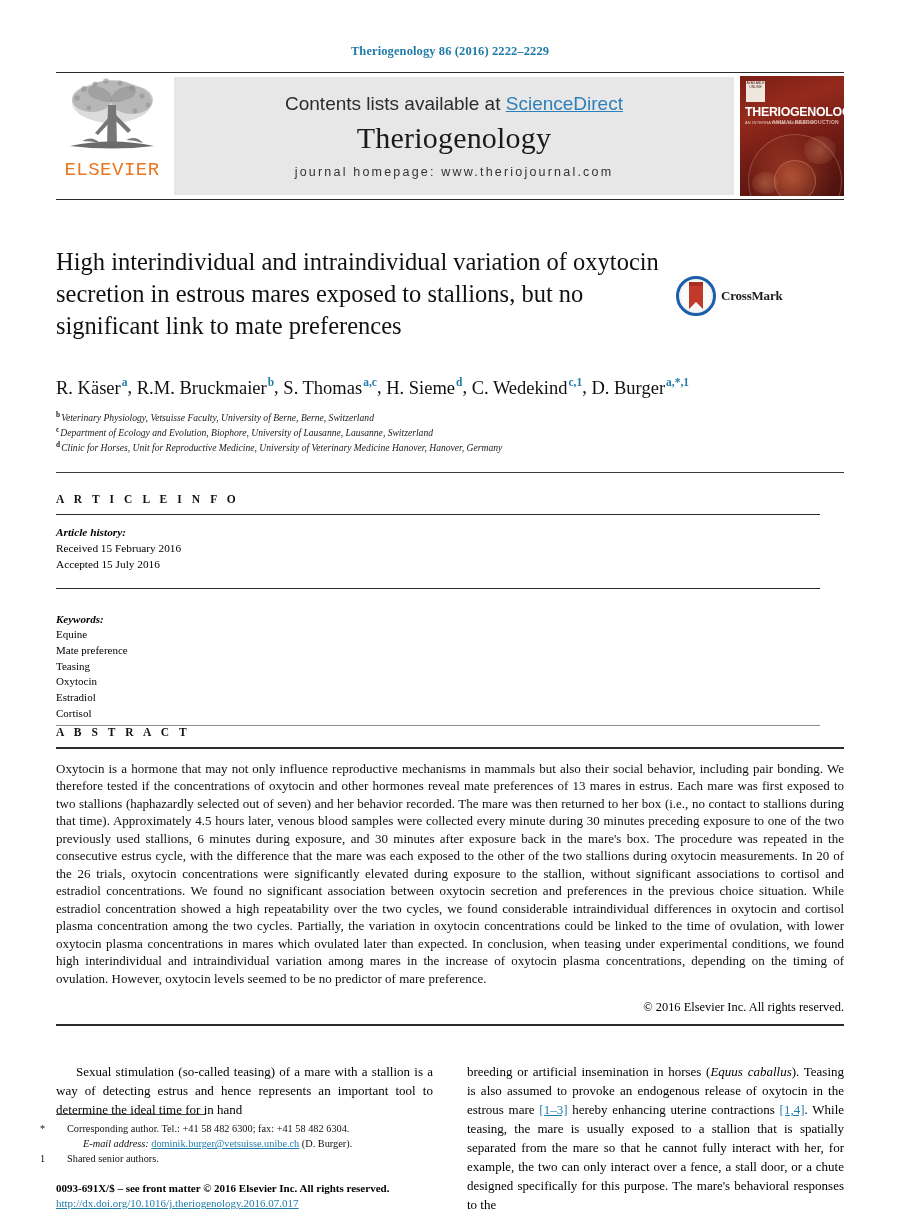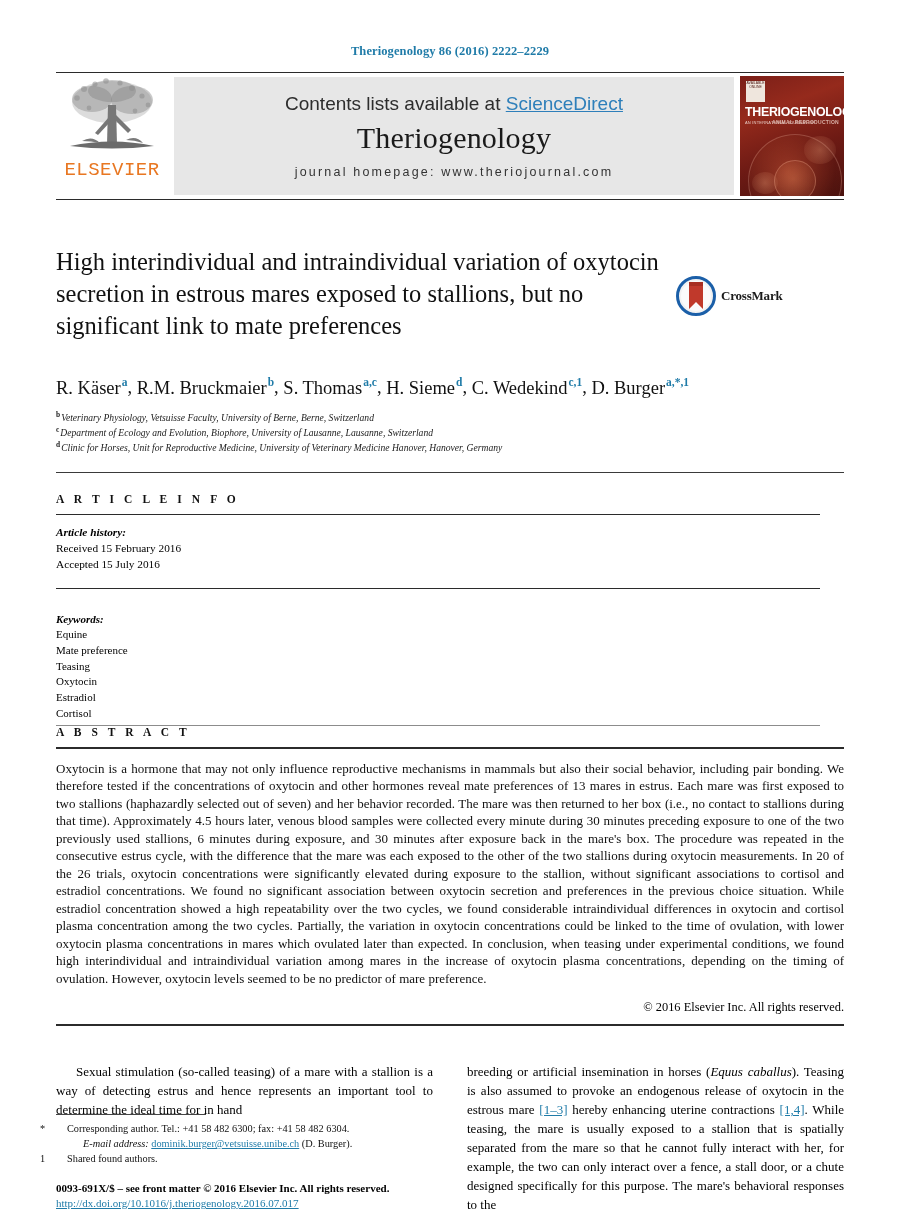--- a/index.html
+++ b/index.html
@@ -459,21 +459,21 @@
 
   <div class="footnotes">
     <div class="fn-rule"></div>
     <div class="fn-line">
       <span class="fn-mark">*</span><span>Corresponding author. Tel.: +41 58 482 6300; fax: +41 58 482 6304.</span>
     </div>
     <div class="fn-line" style="padding-left:27px;text-indent:0;">
       <span class="ital">E-mail address:</span> <a class="fn-mail" href="#">dominik.burger@vetsuisse.unibe.ch</a> <span>(D. Burger).</span>
     </div>
     <div class="fn-line">
-      <span class="fn-mark">1</span><span>Shared found authors.</span>
+      <span class="fn-mark">1</span><span>Shared senior authors.</span>
     </div>
     <div class="issn-block">
       <div class="bold">0093-691X/$ – see front matter © 2016 Elsevier Inc. All rights reserved.</div>
       <a class="doi" href="#">http://dx.doi.org/10.1016/j.theriogenology.2016.07.017</a>
     </div>
   </div>
 
 </div>
 
 </body></html>

